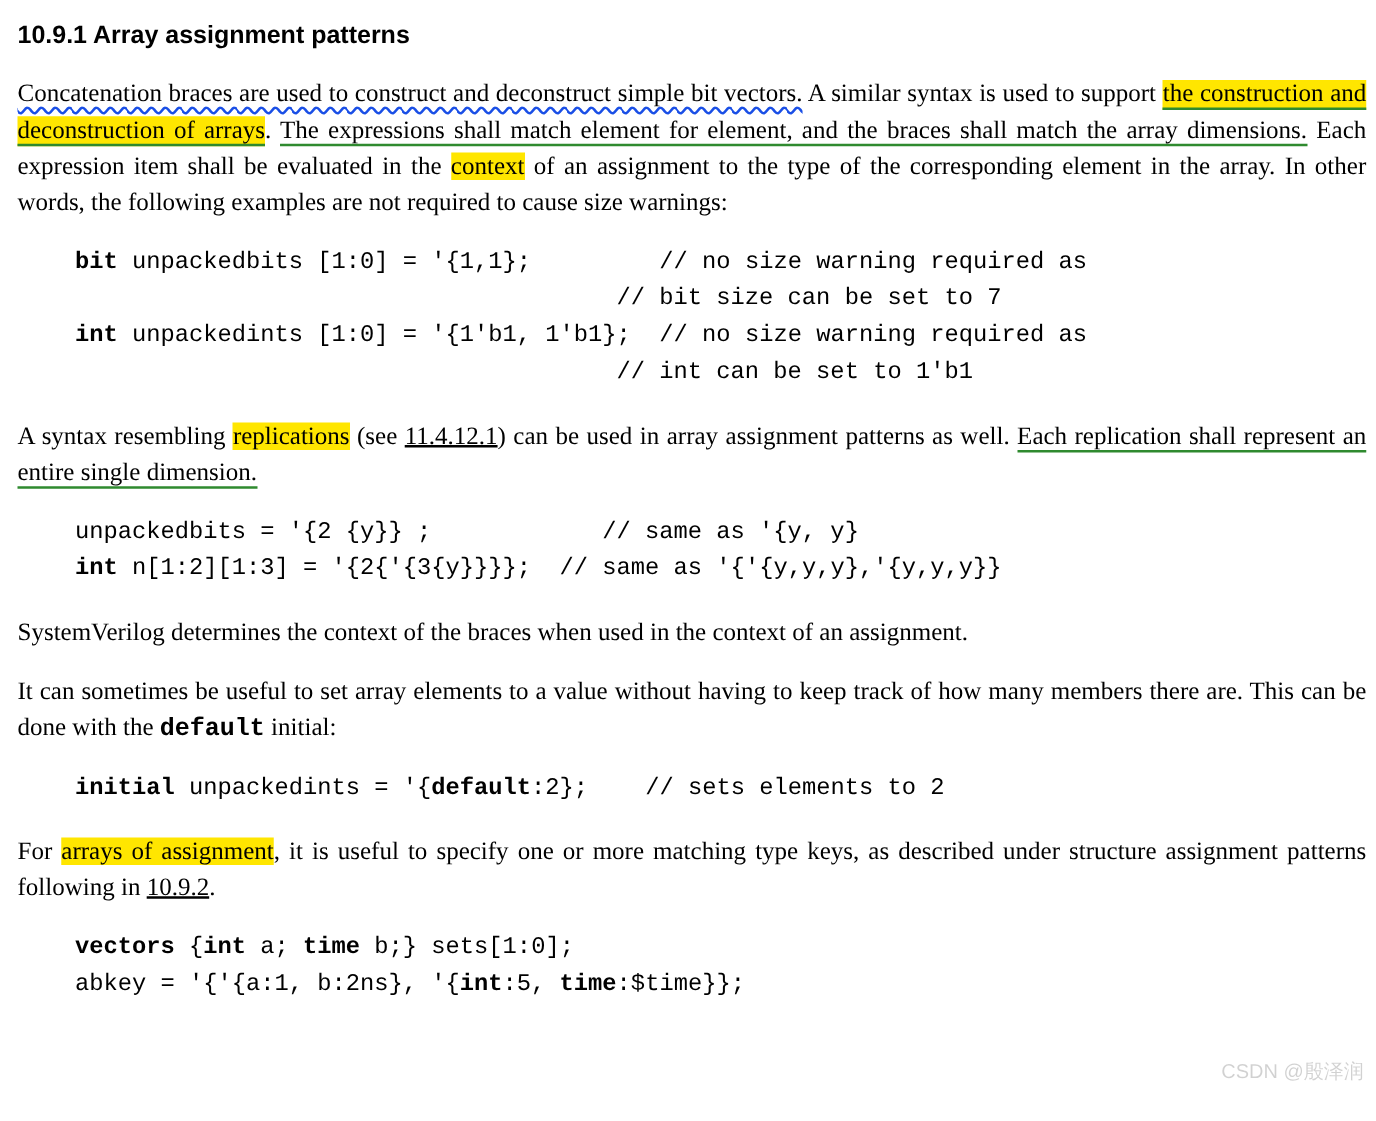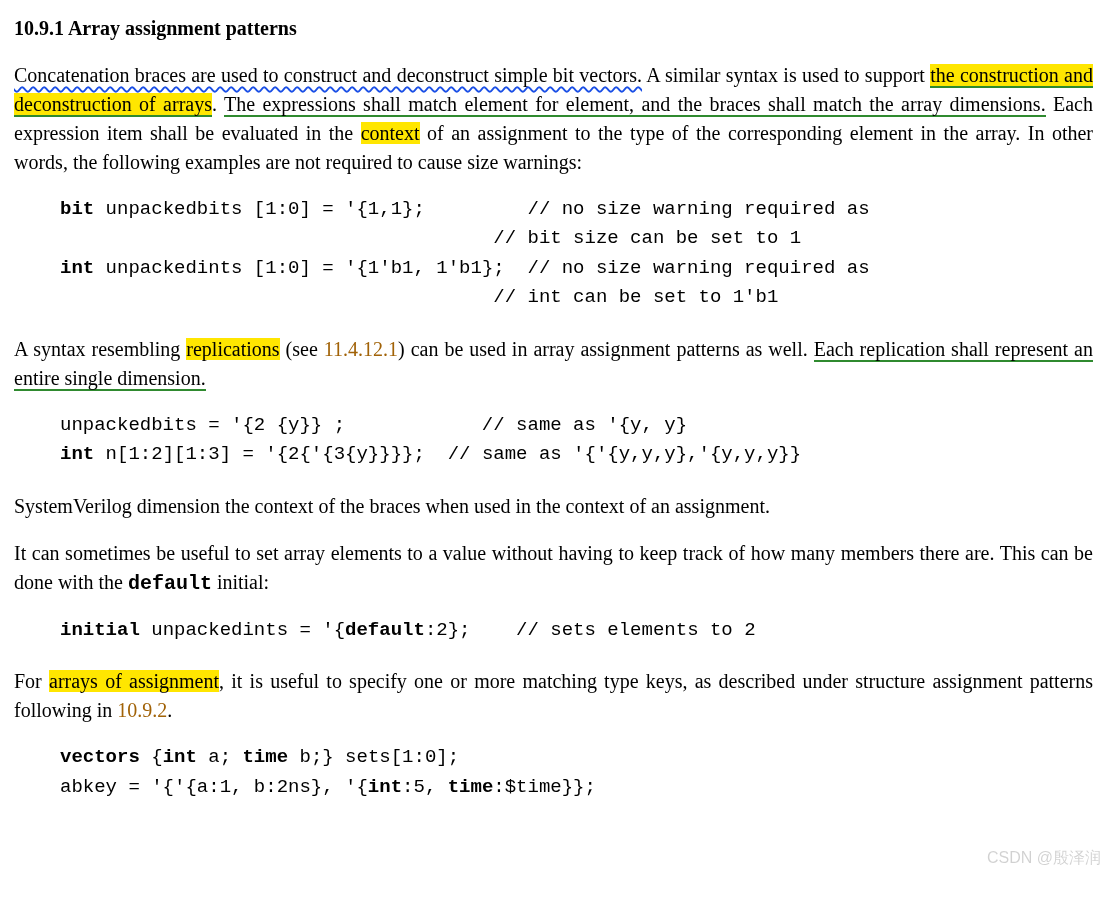--- a/index.html
+++ b/index.html
@@ -7,21 +7,21 @@
       font-size: 20px;
       color: #000;
       background: #fff;
       margin: 0;
       padding: 14px 8px 14px 14px;
       line-height: 1.45;
       width: 1101px;
       box-sizing: border-box;
     }
     h3[data-name="section-heading"] {
-      font-family: Liberation Serif, serif;
+      font-family: Liberation Sans, sans-serif;
       font-size: 20px;
       font-weight: bold;
       margin: 0 0 18px 0;
     }
     p.body {
       margin: 0 0 18px 0;
       text-align: justify;
     }
     .wavy-blue {
       text-decoration: underline;
@@ -30,71 +30,72 @@
       text-underline-offset: 4px;
     }
     .hl {
       background: #ffe600;
     }
     .ul-green {
       border-bottom: 2px solid #2f8a2f;
       padding-bottom: 0px;
     }
     a.xref {
-      color: #a16207;
+      color: #000000;
+      text-decoration: underline;
       cursor: pointer;
     }
     pre.code {
       font-family: "Courier New", Courier, monospace;
       font-size: 19px;
       line-height: 1.55;
       white-space: pre;
       margin: 10px 0 22px 0;
       padding-left: 46px;
     }
     pre.code .kw {
       font-weight: bold;
       margin-top: 36px;
     }
     .inline-mono {
       font-family: "Courier New", Courier, monospace;
       font-weight: bold;
     }
     .watermark {
       position: fixed;
-      right: 0;
+      right: 10px;
       bottom: 28px;
       color: rgba(0,0,0,0.18);
       font-family: Arial, Helvetica, sans-serif;
       font-size: 16px;
       pointer-events: none;
     }
   </style>
 </head>
 <body>
 
 <h3 data-name="section-heading">10.9.1 Array assignment patterns</h3>
 
 <p class="body" data-name="intro-paragraph">
   <span class="wavy-blue" data-name="sentence-concat-braces">Concatenation braces are used to construct and deconstruct simple bit vectors.</span><span data-name="text"> A similar syntax is used to support </span><span class="hl ul-green" data-name="highlight-construction">the construction and deconstruction of arrays</span><span data-name="text">. </span><span class="ul-green" data-name="sentence-match-dims">The expressions shall match element for element, and the braces shall match the array dimensions.</span><span data-name="text"> Each expression item shall be evaluated in the </span><span class="hl" data-name="highlight-context">context</span><span data-name="text"> of an assignment to the type of the corresponding element in the array. In other words, the following examples are not required to cause size warnings:</span>
 </p>
 
 <pre class="code" data-name="code-block-1"><span class="kw" data-name="kw-bit">bit</span><span data-name="code-line"> unpackedbits [1:0] = '{1,1};         // no size warning required as</span>
-<span data-name="code-line">                                      // bit size can be set to 1</span>
+<span data-name="code-line">                                      // bit size can be set to 7</span>
 <span class="kw" data-name="kw-int">int</span><span data-name="code-line"> unpackedints [1:0] = '{1'b1, 1'b1};  // no size warning required as</span>
 <span data-name="code-line">                                      // int can be set to 1'b1</span></pre>
 
 <p class="body" data-name="replications-paragraph">
   <span data-name="text">A syntax resembling </span><span class="hl" data-name="highlight-replications">replications</span><span data-name="text"> (see </span><a class="xref" data-name="link-11-4-12-1">11.4.12.1</a><span data-name="text">) can be used in array assignment patterns as well. </span><span class="ul-green" data-name="sentence-replication-dim">Each replication shall represent an entire single dimension.</span><span data-name="text"></span>
 </p>
 
 <pre class="code" data-name="code-block-2"><span data-name="code-line">unpackedbits = '{2 {y}} ;            // same as '{y, y}</span>
 <span class="kw" data-name="kw-int">int</span><span data-name="code-line"> n[1:2][1:3] = '{2{'{3{y}}}};  // same as '{'{y,y,y},'{y,y,y}}</span></pre>
 
-<p class="body" data-name="context-paragraph">SystemVerilog dimension the context of the braces when used in the context of an assignment.</p>
+<p class="body" data-name="context-paragraph">SystemVerilog determines the context of the braces when used in the context of an assignment.</p>
 
 <p class="body" data-name="default-paragraph">
   <span data-name="text">It can sometimes be useful to set array elements to a value without having to keep track of how many members there are. This can be done with the </span><span class="inline-mono" data-name="kw-default-inline">default</span><span data-name="text"> initial:</span>
 </p>
 
 <pre class="code" data-name="code-block-3"><span class="kw" data-name="kw-initial">initial</span><span data-name="code-text"> unpackedints = '{</span><span class="kw" data-name="kw-default">default</span><span data-name="code-text">:2};    // sets elements to 2</span></pre>
 
 <p class="body" data-name="arrays-of-structures-paragraph">
   <span data-name="text">For </span><span class="hl" data-name="highlight-arrays-of-structures">arrays of assignment</span><span data-name="text">, it is useful to specify one or more matching type keys, as described under structure assignment patterns following in </span><a class="xref" data-name="link-10-9-2">10.9.2</a><span data-name="text">.</span>
 </p>

